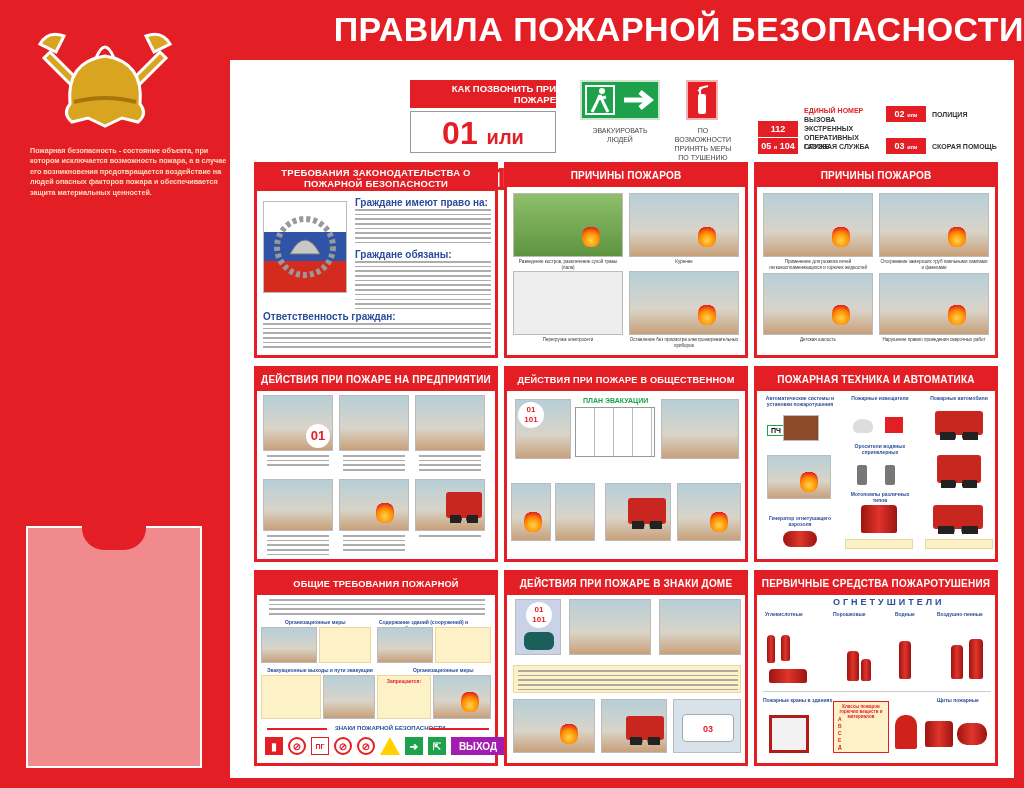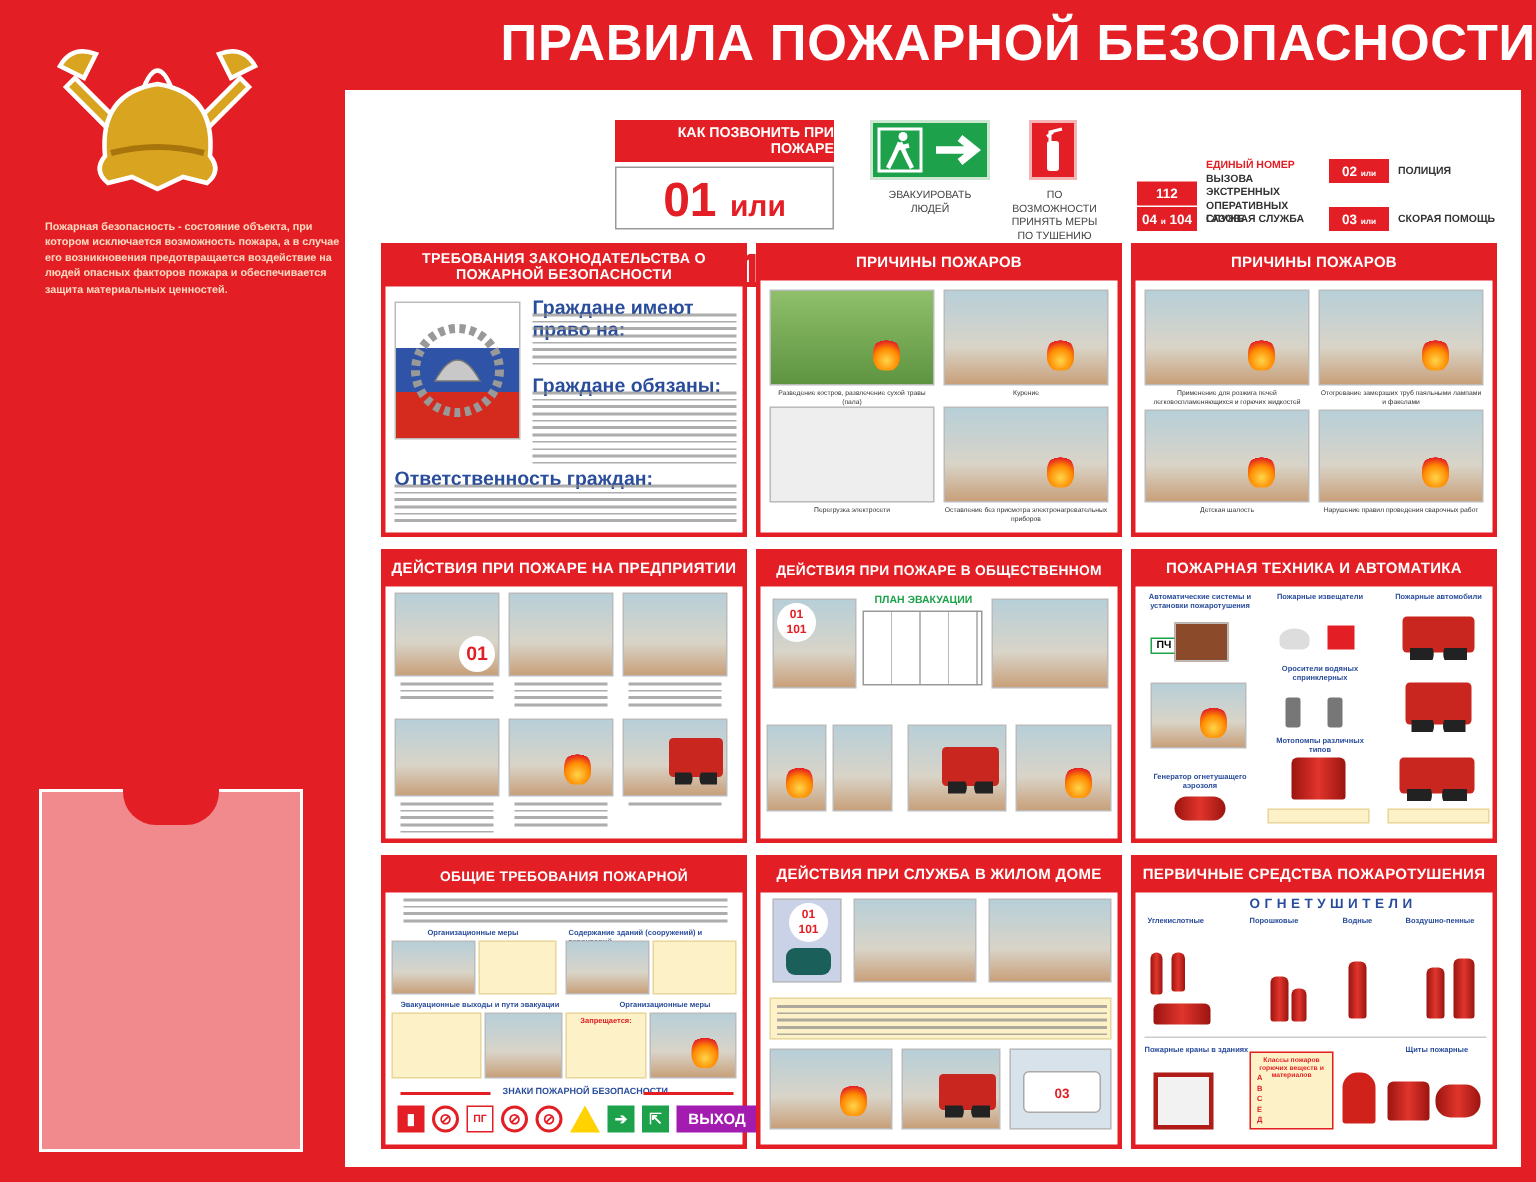--- a/index.html
+++ b/index.html
@@ -44,21 +44,21 @@
   .panel-body { background: #fff; position: absolute; left: 3px; right: 3px; bottom: 3px; }
   .p-top .panel-body { top: 25px; }
   .p-top2 .panel-body { top: 29px; }
 
   .pic { position: absolute; background: linear-gradient(135deg, #c9d9e6 0%, #a9c0cf 50%, #d8c7b0 100%); border: 1px solid #bbb; }
   .pic.green { background: linear-gradient(180deg, #8fbf6a, #5e9440); }
   .pic.room { background: linear-gradient(180deg, #b7cfd8 0%, #d9d4c8 60%, #c8a07a 100%); }
   .pic.fire::after { content: ""; position: absolute; right: 20%; bottom: 15%; width: 18px; height: 22px; background: radial-gradient(circle at 50% 70%, #ffd54a 0%, #ff8a00 45%, #e31e24 75%, transparent 76%); border-radius: 50% 50% 40% 40%; }
   .cap { position: absolute; font-size: 4.5px; color: #333; text-align: center; line-height: 5.5px; }
 
-  .sub-h { position: absolute; color: #2a4d9b; font-weight: bold; font-size: 13px; }
+  .sub-h { position: absolute; color: #2a4d9b; font-weight: bold; font-size: 10px; }
   .txt-lines { position: absolute; }
   .txt-lines i { display: block; height: 1.5px; background: #8a8a8a; margin-bottom: 3.2px; opacity: .7; }
 
   .red-big { position: absolute; color: #e31e24; font-weight: bold; font-size: 16px; background: #fff; border-radius: 50%; text-align: center; }
   .evac-title { position: absolute; color: #1da24b; font-weight: bold; font-size: 7px; }
   .ogn { position: absolute; color: #2a4d9b; font-weight: bold; font-size: 9px; letter-spacing: 3px; }
 
   .sign-row { position: absolute; display: flex; gap: 5px; align-items: center; }
   .fs { width: 18px; height: 18px; display: flex; align-items: center; justify-content: center; font-size: 10px; font-weight: bold; }
   .fs.red { background: #e31e24; color: #fff; }
@@ -138,21 +138,21 @@
   <div class="svc" style="left:656px;top:46px;">
     <div class="svc-num">
       <span>02</span>
       <small>или</small>
       <span>102</span>
     </div>
     <div class="svc-label">ПОЛИЦИЯ</div>
   </div>
   <div class="svc" style="left:528px;top:78px;">
     <div class="svc-num">
-      <span>04</span>
+      <span>05</span>
       <small>и</small>
       <span>104</span>
     </div>
     <div class="svc-label">ГАЗОВАЯ СЛУЖБА</div>
   </div>
   <div class="svc" style="left:656px;top:78px;">
     <div class="svc-num">
       <span>03</span>
       <small>или</small>
       <span>103</span>
@@ -367,21 +367,21 @@
         <div class="fs prohib">⊘</div>
         <div class="fs warn"></div>
         <div class="fs green">➔</div>
         <div class="fs green">⇱</div>
         <div class="fs vyhod">ВЫХОД</div>
       </div>
     </div>
   </div>
 
   <div class="panel p-top" style="left:274px;top:510px;width:244px;height:196px;">
-    <div class="panel-head">ДЕЙСТВИЯ ПРИ СЛУЖБА В ЖИЛОМ ДОМЕ</div>
+    <div class="panel-head">ДЕЙСТВИЯ ПРИ ПОЖАРЕ В ЗНАКИ ДОМЕ</div>
     <div class="panel-body">
       <div class="pic" style="left:8px;top:4px;width:46px;height:56px;background:#c9d2e6;">
         <div class="red-big" style="left:10px;top:2px;width:26px;height:26px;font-size:8px;line-height:10px;padding-top:3px;">
           <span>01</span><br>
           <span>101</span>
         </div>
         <div style="position:absolute;left:8px;top:32px;width:30px;height:18px;background:#1a5f5a;border-radius:6px;"></div>
       </div>
       <div class="pic room" style="left:62px;top:4px;width:82px;height:56px;"></div>
       <div class="pic room" style="left:152px;top:4px;width:82px;height:56px;"></div>

